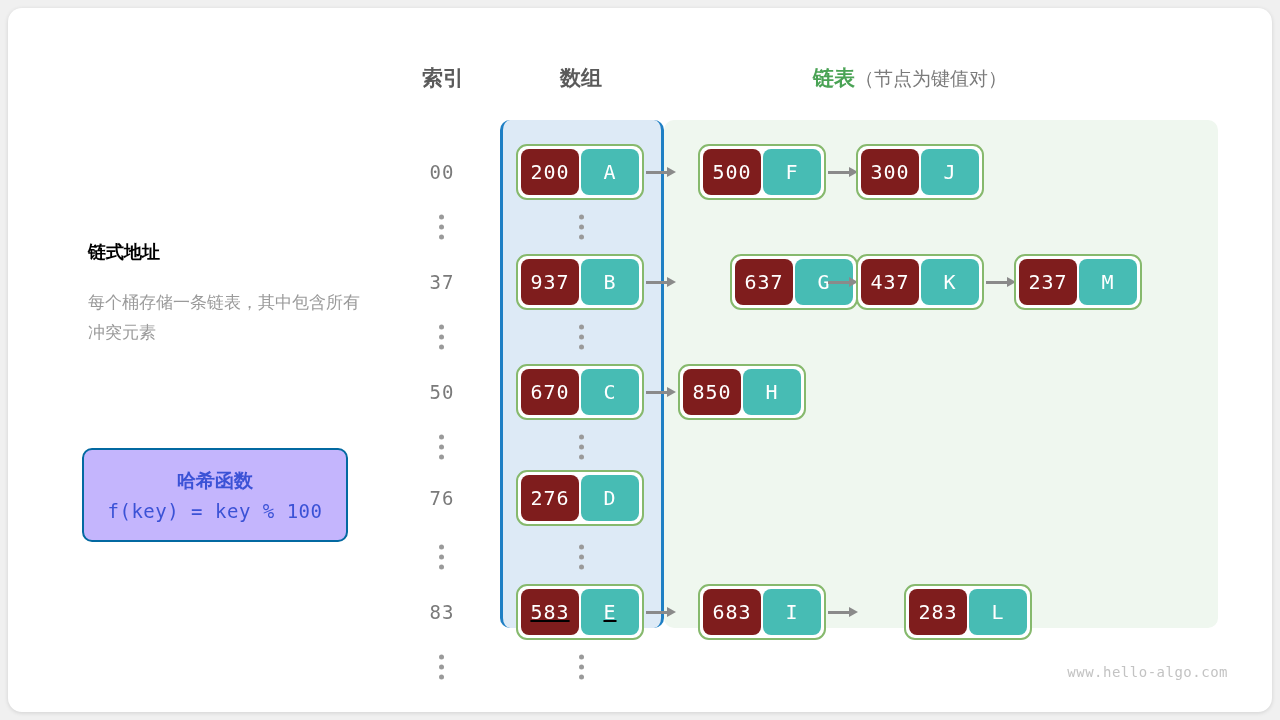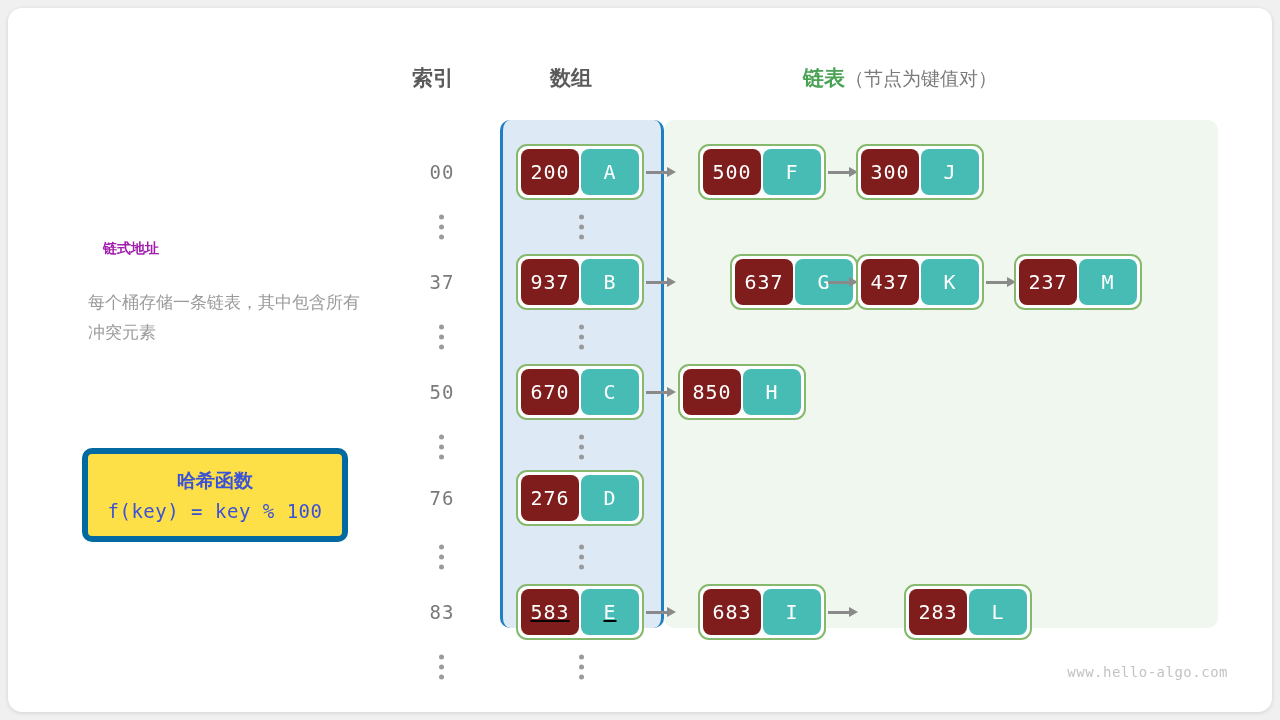--- a/index.html
+++ b/index.html
@@ -24,20 +24,21 @@
     overflow: hidden;
   }
 
   
   .col-header {
     position: absolute;
     font-size: 21px;
     font-weight: bold;
     color: #5a5a5a;
     white-space: nowrap;
+    margin-left: 10px;
   }
   #hdr-index { left: 404px; top: 56px; }
   #hdr-array { left: 542px; top: 56px; }
   #hdr-list  { left: 795px; top: 56px; color: #4aa355; }
   #hdr-list .sub {
     color: #7b7b7b;
     font-weight: normal;
     font-size: 19px;
   }
 
@@ -157,46 +158,46 @@
     width: 0;
     height: 0;
     border-top: 5px solid transparent;
     border-bottom: 5px solid transparent;
     border-left: 9px solid #8a8a8a;
   }
 
   
   #panel-title {
     position: absolute;
-    left: 95px;
+    left: 80px;
     top: 232px;
-    font-size: 14px;
+    font-size: 18px;
     font-weight: bold;
-    color: #a21caf;
+    color: #000000;
   }
   #panel-desc {
     position: absolute;
     left: 80px;
     top: 280px;
     font-size: 17px;
     line-height: 30px;
     color: #9a9a9a;
     width: 280px;
   }
 
   #hash-box {
     position: absolute;
     left: 74px;
     top: 440px;
     width: 266px;
     height: 94px;
     box-sizing: border-box;
-    border: 6px solid #0369a1;
+    border: 2px solid #0369a1;
     border-radius: 10px;
-    background: #fde047;
+    background: #c4b5fd;
     display: flex;
     flex-direction: column;
     align-items: center;
     justify-content: center;
     gap: 6px;
   }
   #hash-title {
     font-size: 19px;
     font-weight: bold;
     color: #3b52d6;

